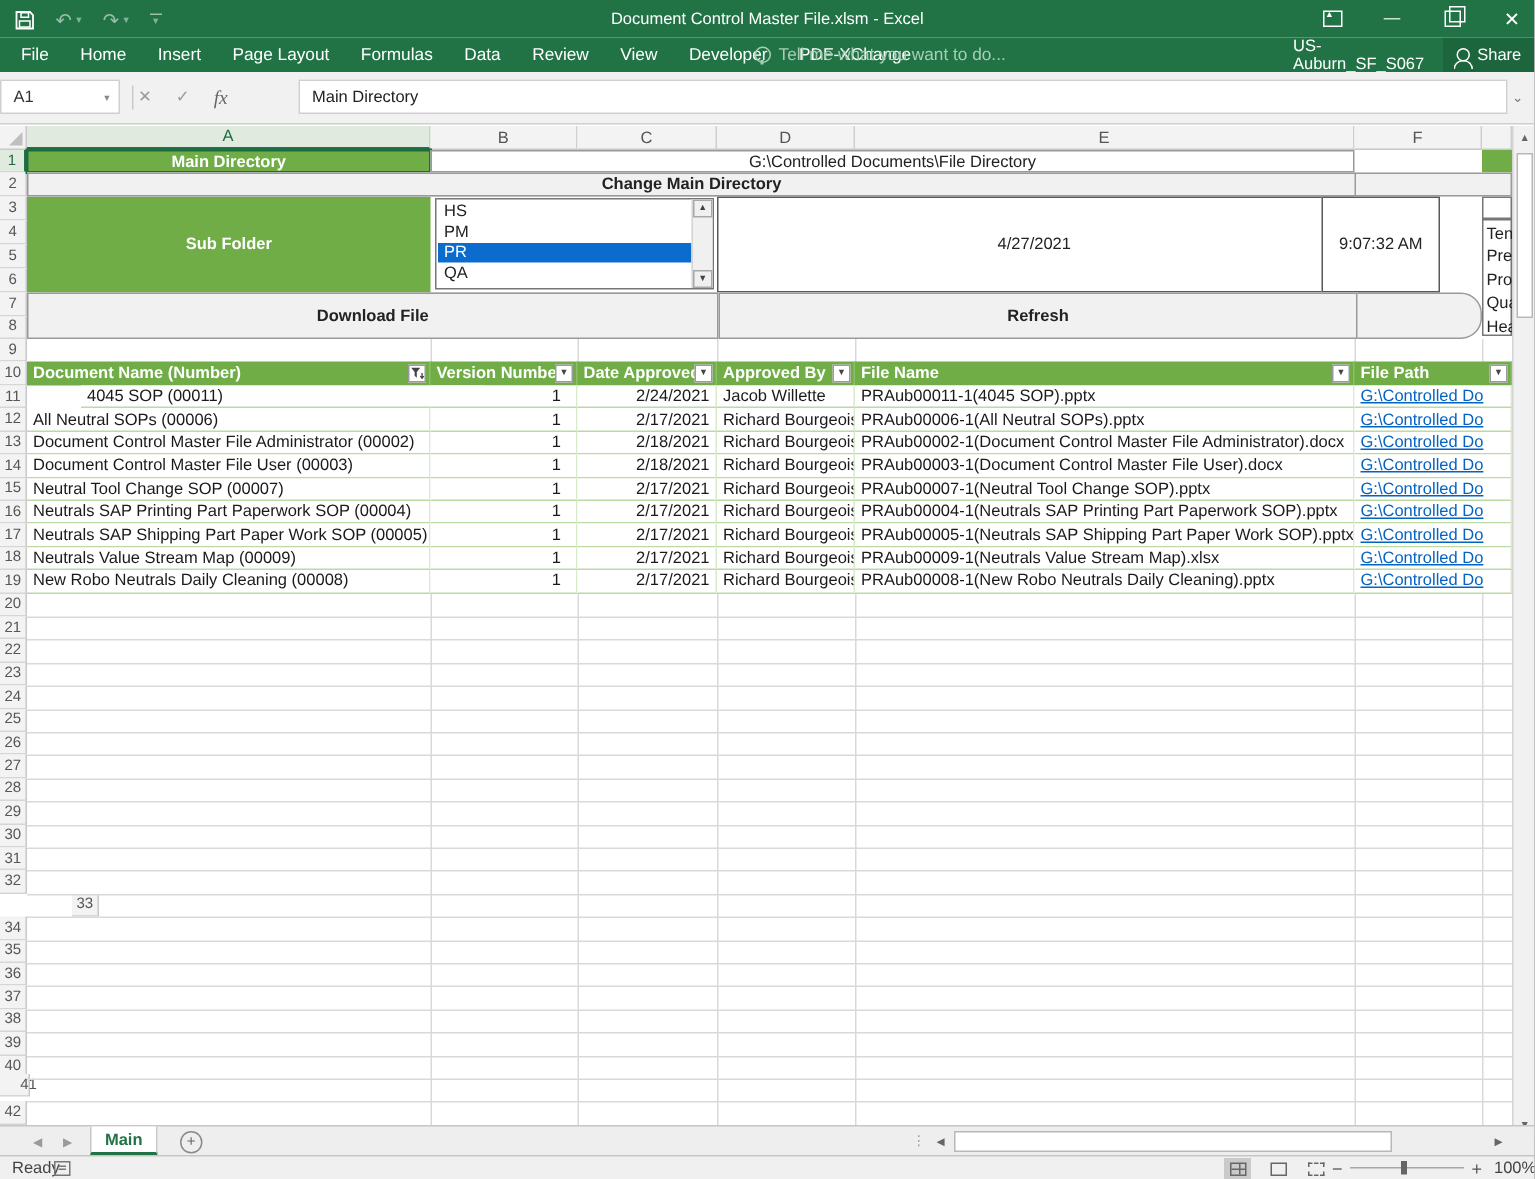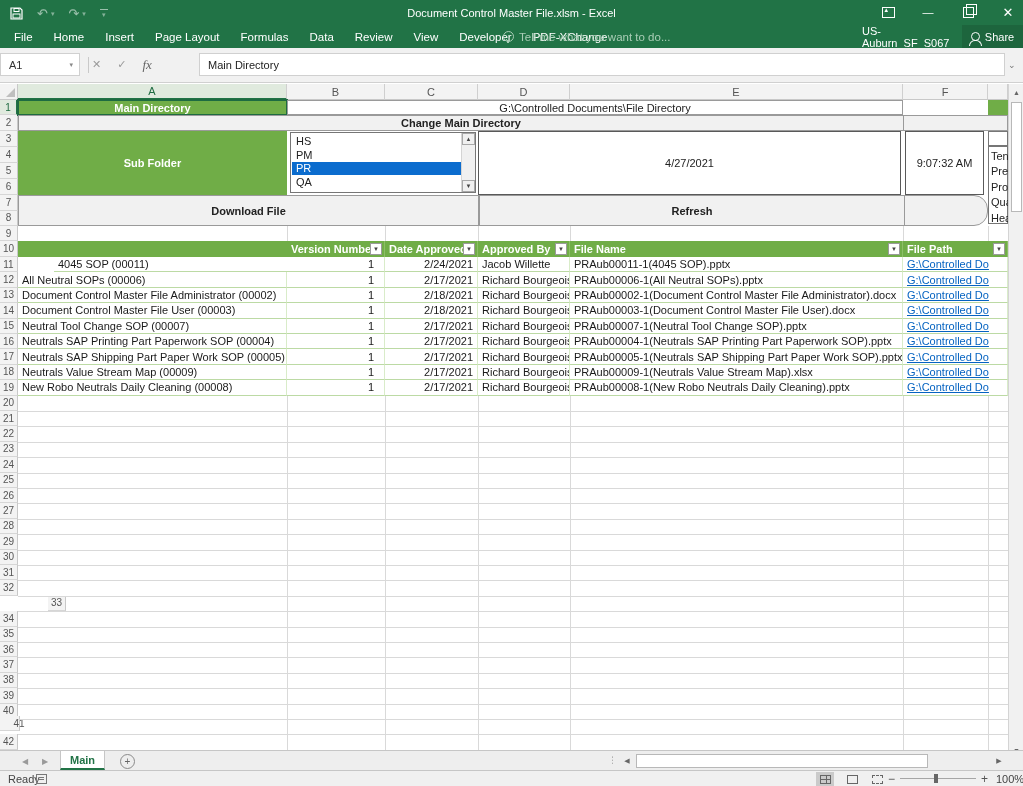--- a/index.html
+++ b/index.html
@@ -284,21 +284,21 @@
       </div>
     <div class="lbscroll">
       <div class="lbarrow" style="top:0;">▲</div>
       <div class="lbarrow" style="bottom:0;">▼</div>
     </div>
   </div>
 
   <div class="abs darkcell" style="left:478px;top:131px;width:423px;height:64px;">
       <span>4/27/2021</span>
     </div>
-  <div class="abs darkcell" style="left:905px;top:131px;width:79px;height:64px;text-align:right;">
+  <div class="abs darkcell" style="left:881px;top:131px;width:79px;height:64px;text-align:right;">
       <span>9:07:32 AM</span>
     </div>
 
   <div class="abs whitecell" style="left:988px;top:131px;width:20px;height:15px;border-color:#767676;"></div>
   <div class="abs listbox sidelist" style="left:988px;top:146px;width:20px;height:78px;">
     <div id="side-items">
         <div class="sitem" style="top: 1px;">Ten</div>
         <div class="sitem" style="top: 16.5px;">Pre</div>
         <div class="sitem" style="top: 32px;">Pro</div>
         <div class="sitem" style="top: 47.5px;">Qua</div>
@@ -310,20 +310,29 @@
     <div class="btncell" style="left:-1px;width:461px;">
         <span>Download File</span>
       </div>
     <div class="btncell" style="left:460px;width:426px;">
         <span>Refresh</span>
       </div>
   </div>
 
   <div id="table">
       <div class="abs thead" style="left: 18px; top: 241px; width: 990px; height: 16px;">
+        <div class="thcell" style="left: 0px; width: 269px;">
+          <span>Document Name (Number)</span>
+          <span class="fbtn">
+            <svg width="9" height="9" viewBox="0 0 10 10">
+              <path d="M0 0h7L4.3 3.4v4.2L2.7 6.2V3.4z" fill="#444"></path>
+              <path d="M8.2 4v3.4M6.9 6.4l1.3 1.5 1.3-1.5" stroke="#444" fill="none"></path>
+            </svg>
+          </span>
+        </div>
         <div class="thcell" style="left: 269px; width: 98px;">
           <span>Version Number</span>
           <span class="fbtn">▼</span>
         </div>
         <div class="thcell" style="left: 367px; width: 93px;">
           <span>Date Approved</span>
           <span class="fbtn">▼</span>
         </div>
         <div class="thcell" style="left: 460px; width: 92px;">
           <span>Approved By</span>

